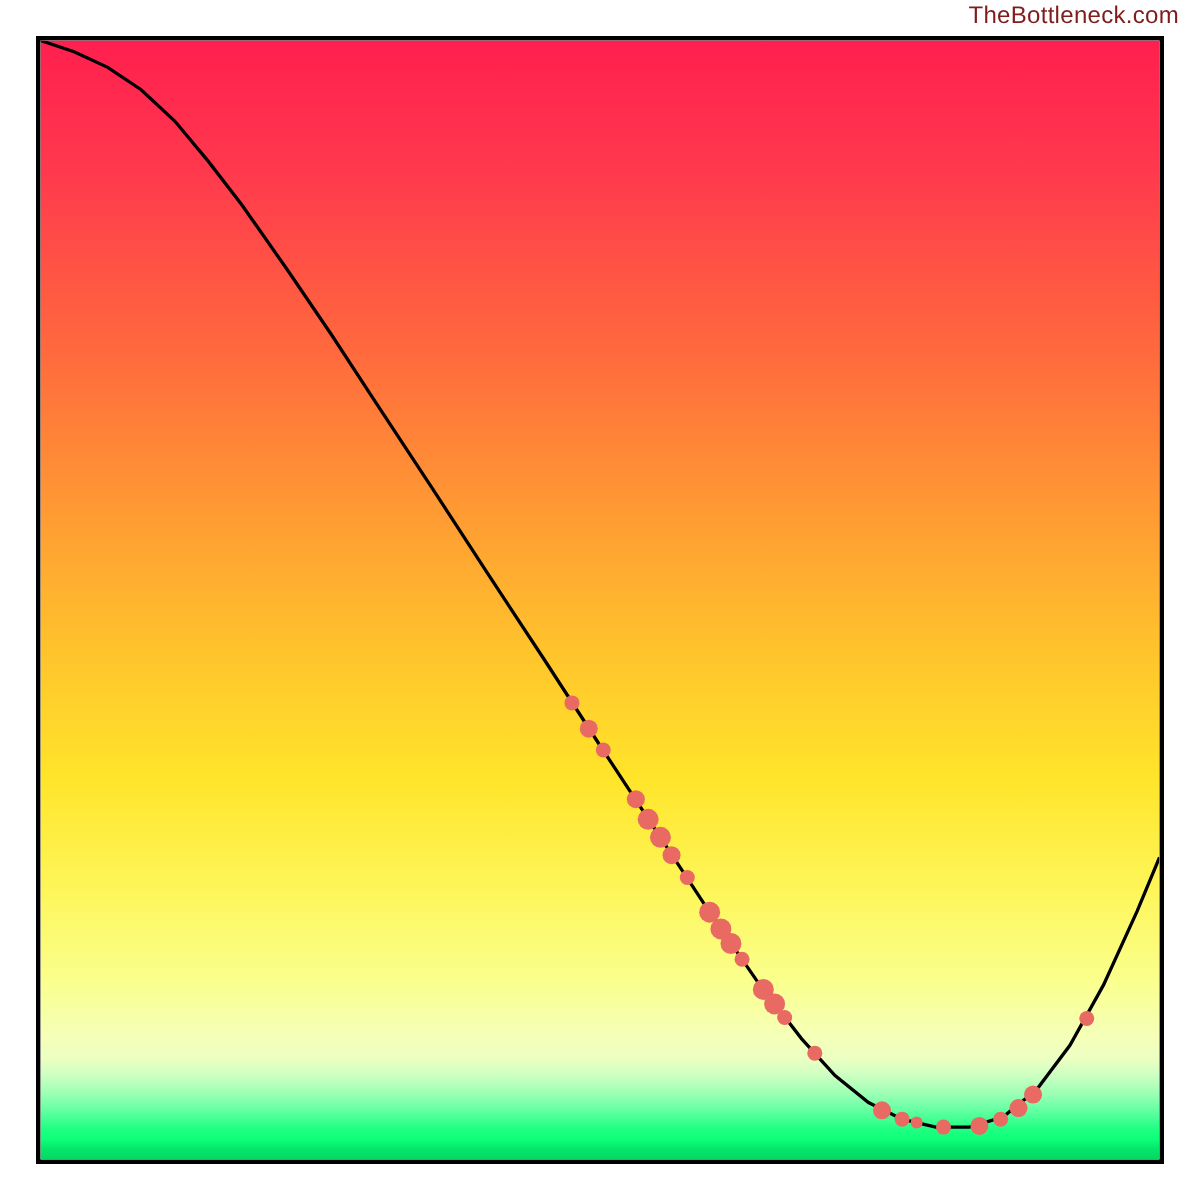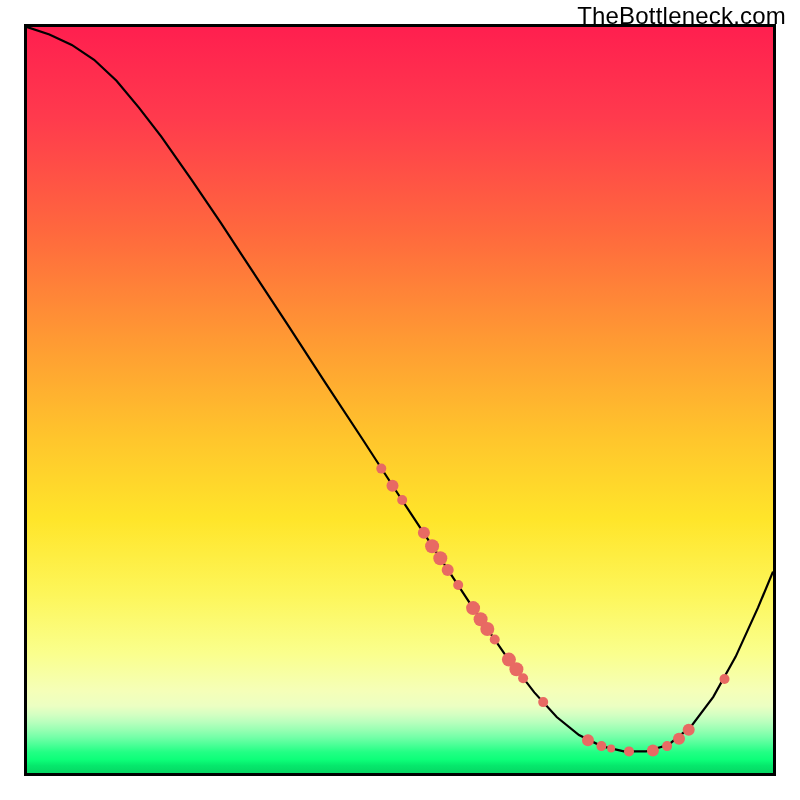--- a/index.html
+++ b/index.html
@@ -13,22 +13,22 @@
   }
   .wrap {
     position: relative;
     width: 800px;
     height: 800px;
   }
   .attribution {
     position: absolute;
     top: 2px;
     right: 14px;
-    color: #000000;
-    font-size: 24px;
+    color: #7f1d1d;
+    font-size: 16px;
     letter-spacing: 0.2px;
     font-weight: 500;
     text-align: center;
   }
   .plot {
     position: absolute;
     left: 24px;
     top: 24px;
     width: 752px;
     height: 752px;

